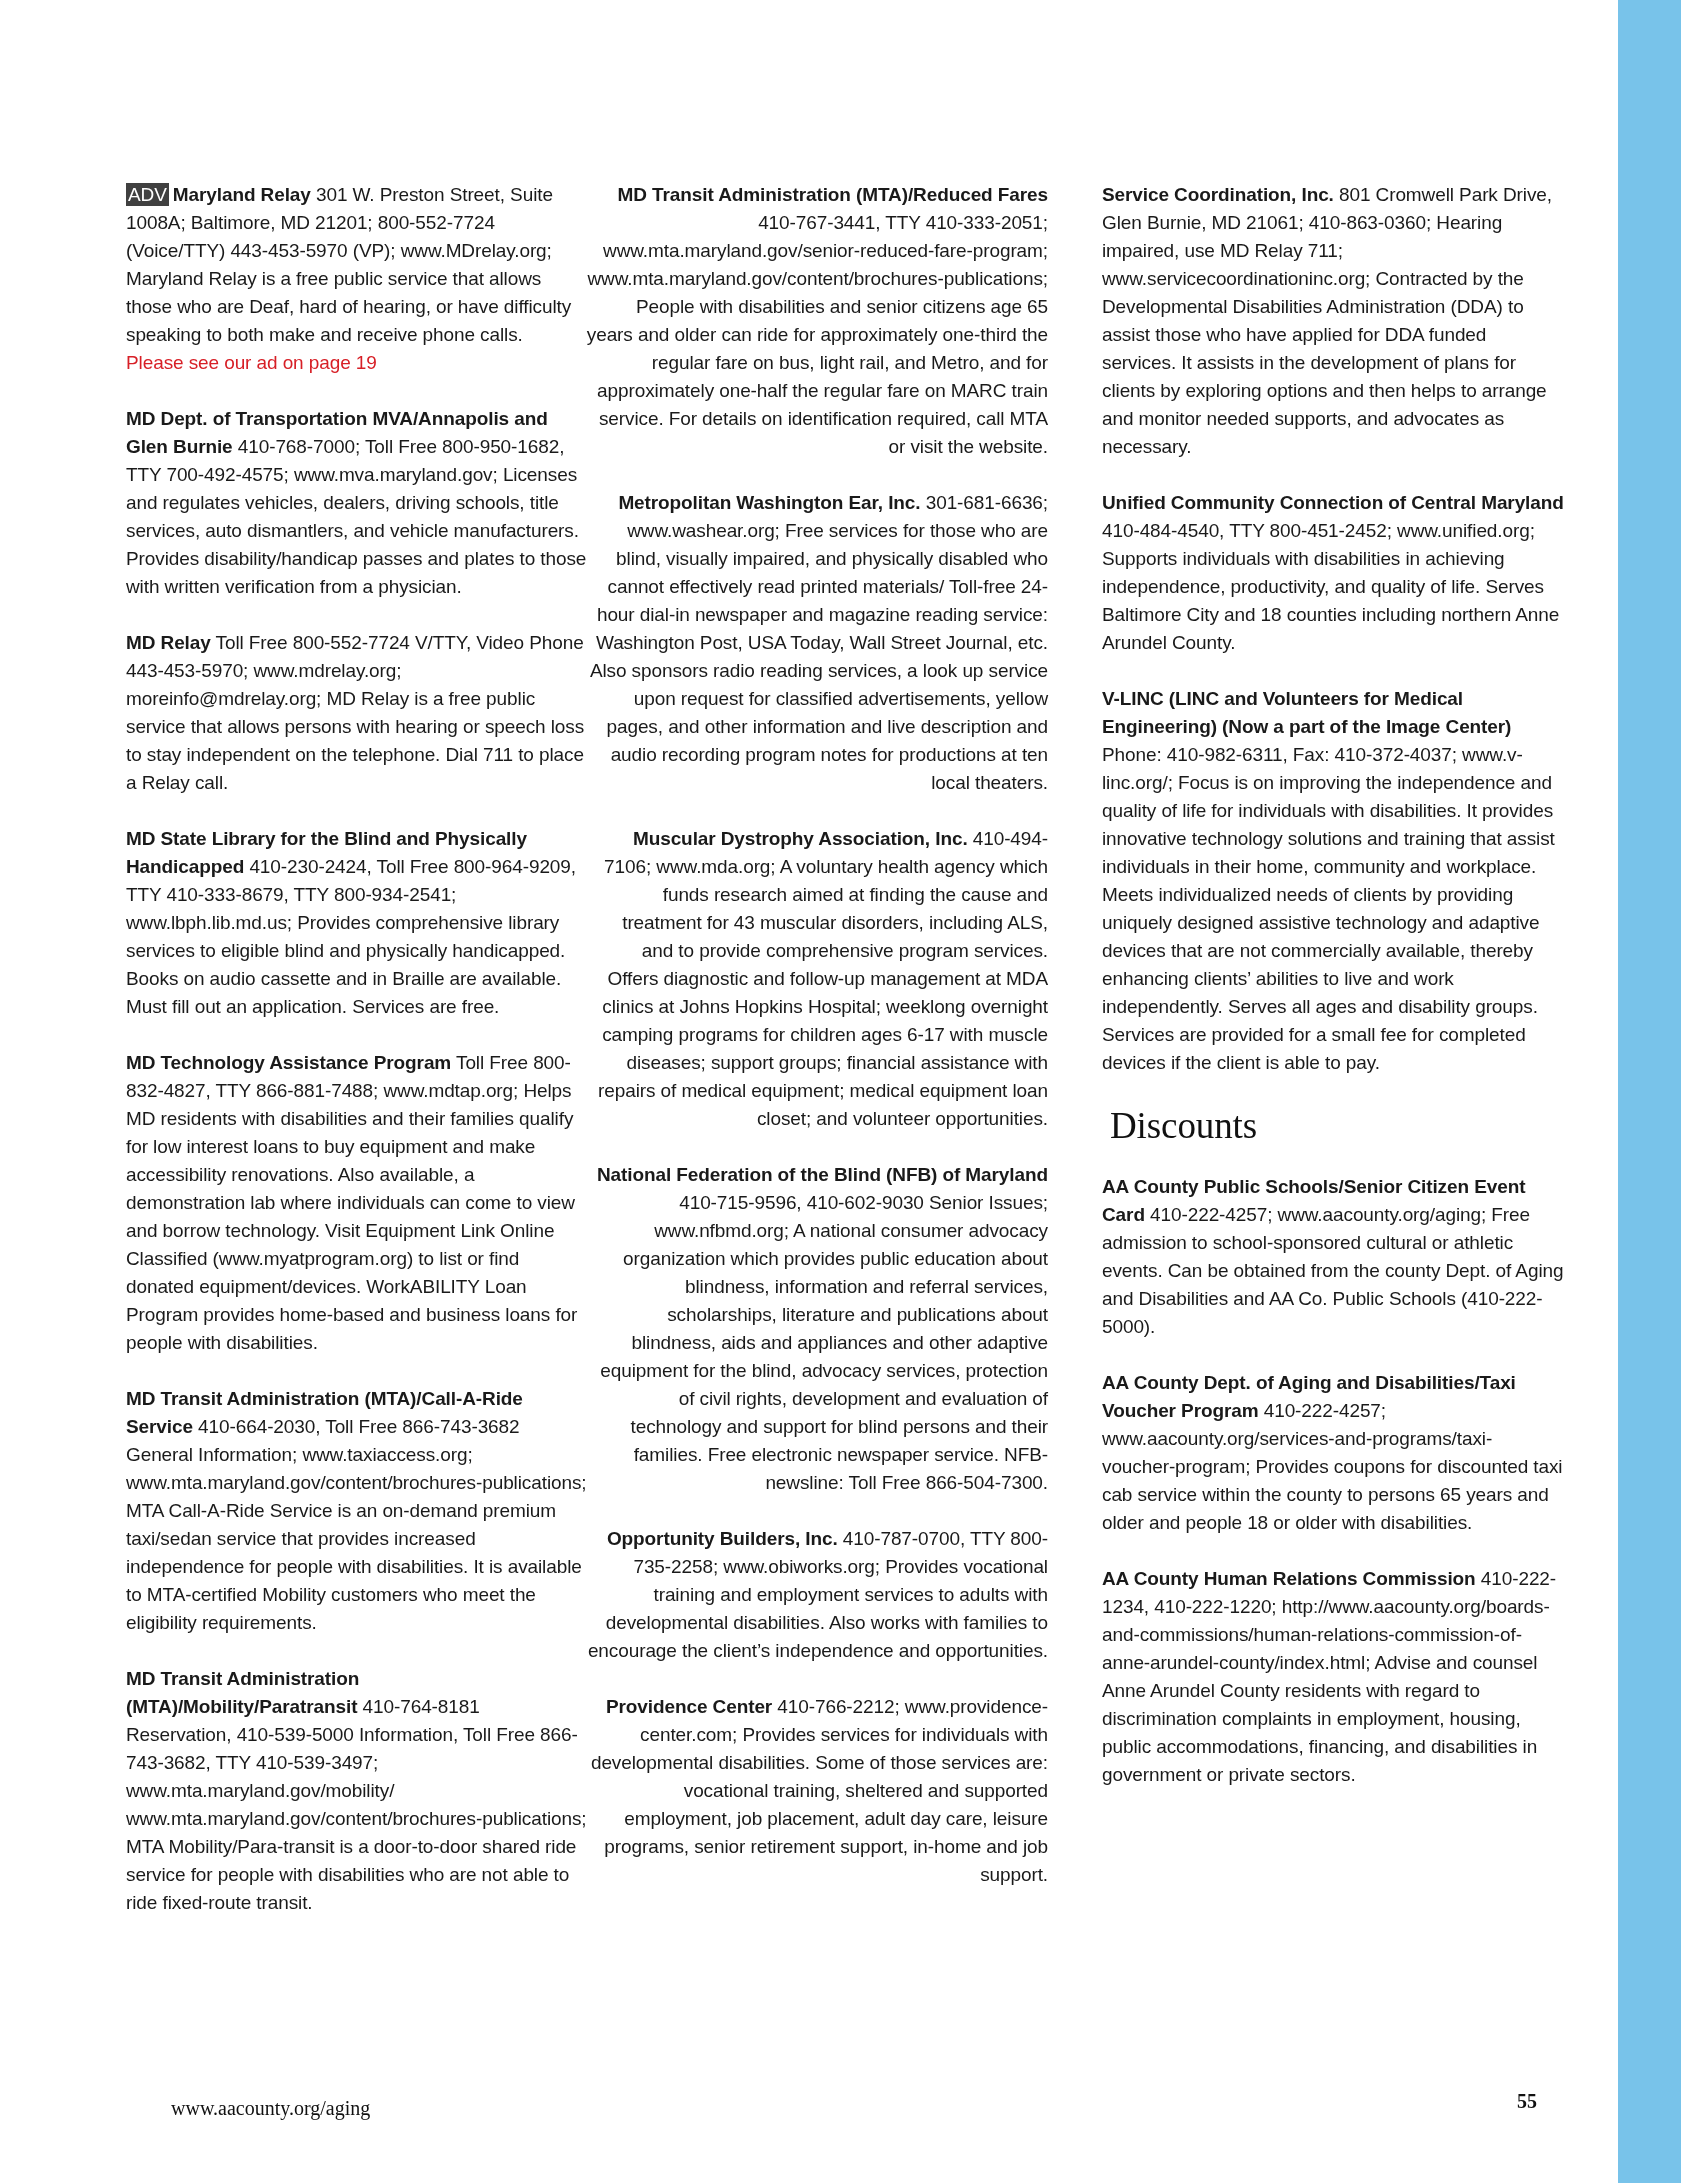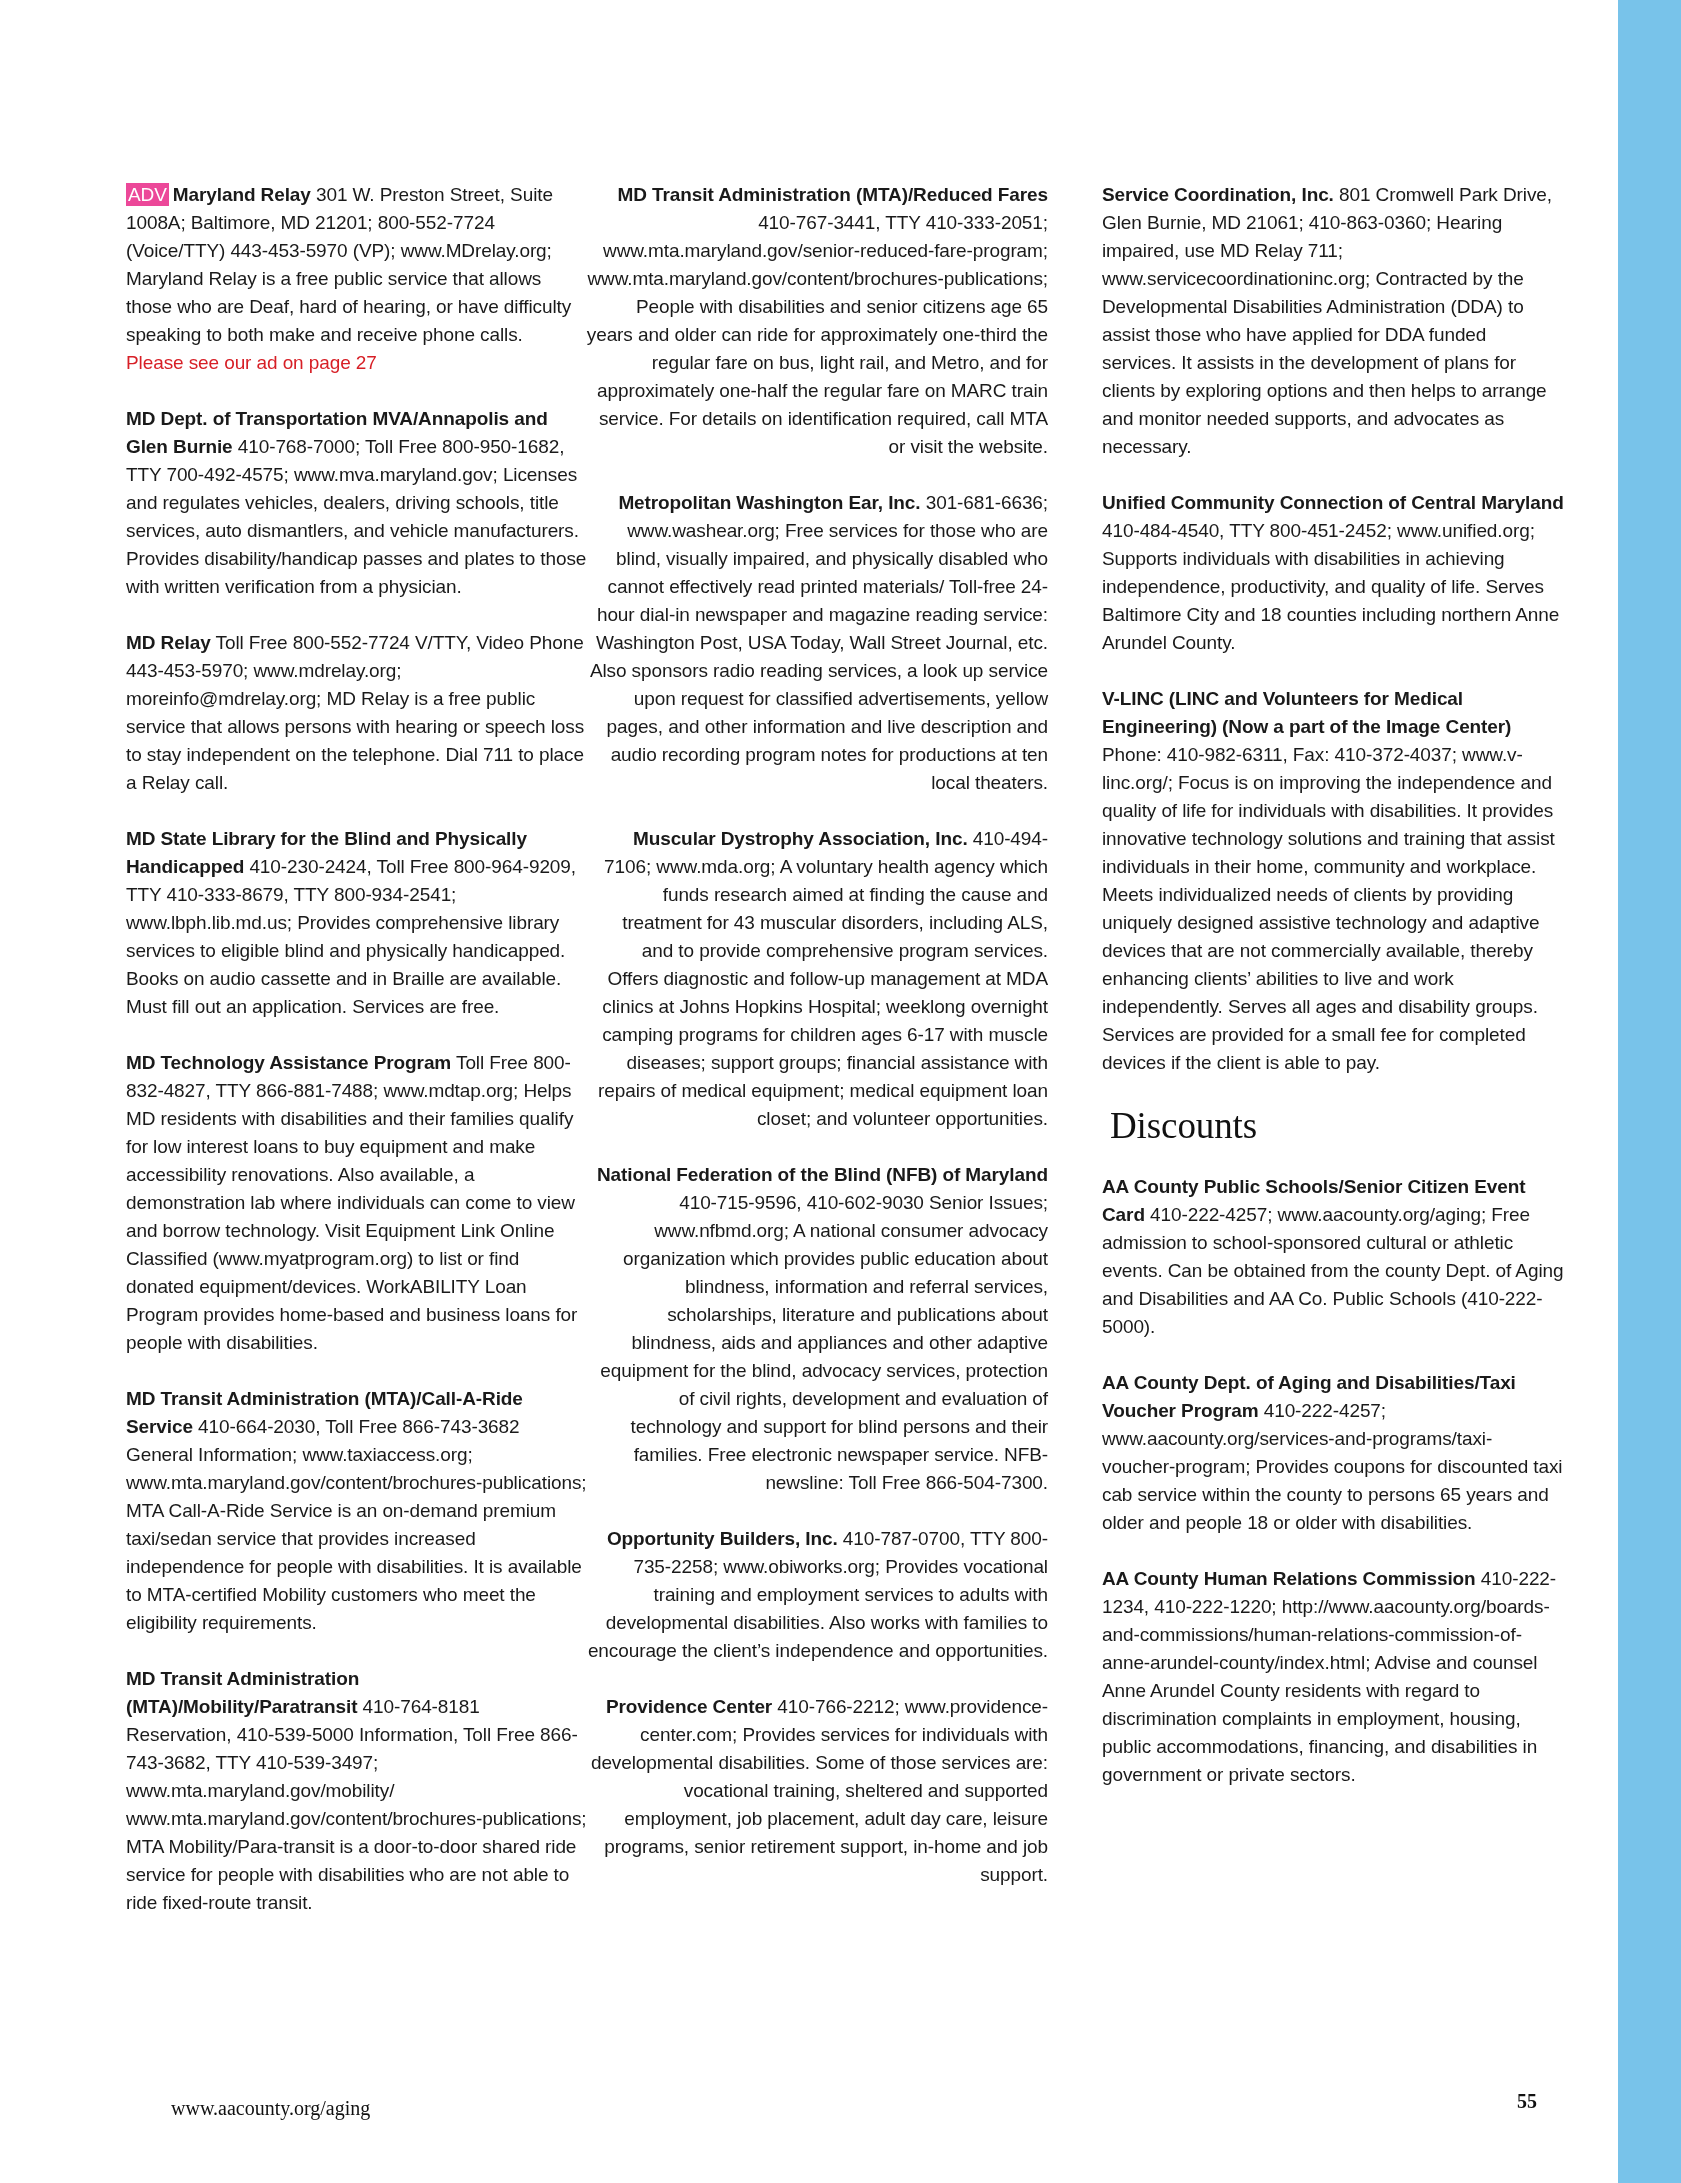--- a/index.html
+++ b/index.html
@@ -5,35 +5,35 @@
     html, body { margin: 0; padding: 0; background: #ffffff; }
     body { width: 1681px; height: 2183px; position: relative; overflow: hidden; color: #1a1a1a; font-family: "Liberation Sans", "DejaVu Sans", sans-serif; }
     .page { position: absolute; left: 0; top: 0; width: 1618px; height: 2183px; background: #ffffff; }
     .side-stripe { position: absolute; left: 1618px; top: 0; width: 63px; height: 2183px; background: #78c3ea; }
     .col { position: absolute; top: 181px; width: 462px; font-size: 19px; line-height: 28px; letter-spacing: -0.1px; }
     .col-1 { left: 126px; }
     .col-2 { left: 586px; text-align: right; }
     .col-3 { left: 1102px; }
     .entry { margin: 0 0 28px 0; }
     .entry .name { font-weight: bold; }
-    .adv-badge { display: inline-block; background: #ec4899; color: #fff; font-weight: normal; padding: 0 2px; line-height: 23px; margin-right: 4px; }
+    .adv-badge { display: inline-block; background: #404040; color: #fff; font-weight: normal; padding: 0 2px; line-height: 23px; margin-right: 4px; }
     .ad-note { color: #d71f26; display: block; }
     .section-heading { font-family: "Liberation Serif", "DejaVu Serif", serif; font-size: 37px; line-height: 41px; font-weight: normal; margin: 27px 0 27px 8px; color: #111; }
     .footer-url { position: absolute; left: 171px; top: 2097px; font-family: "Liberation Serif", "DejaVu Serif", serif; font-size: 20px; color: #111; }
     .page-number { position: absolute; left: 1517px; top: 2090px; font-family: "Liberation Serif", "DejaVu Serif", serif; font-size: 20px; font-weight: bold; color: #111; }
   </style>
 </head>
 <body>
 
 <div class="page">
 
   <div class="col col-1">
     <p class="entry">
       <span class="adv-badge">ADV</span><span class="name">Maryland Relay</span><span> 301 W. Preston Street, Suite 1008A; Baltimore, MD 21201; 800-552-7724 (Voice/TTY) 443-453-5970 (VP); www.MDrelay.org; Maryland Relay is a free public service that allows those who are Deaf, hard of hearing, or have difficulty speaking to both make and receive phone calls.</span>
-      <span class="ad-note">Please see our ad on page 27</span>
+      <span class="ad-note">Please see our ad on page 19</span>
     </p>
     <p class="entry">
       <span class="name">MD Dept. of Transportation MVA/Annapolis and Glen Burnie</span><span> 410-768-7000; Toll Free 800-950-1682, TTY 700-492-4575; www.mva.maryland.gov; Licenses and regulates vehicles, dealers, driving schools, title services, auto dismantlers, and vehicle manufacturers. Provides disability/handicap passes and plates to those with written verification from a physician.</span>
     </p>
     <p class="entry">
       <span class="name">MD Relay</span><span> Toll Free 800-552-7724 V/TTY, Video Phone 443-453-5970; www.mdrelay.org; moreinfo@mdrelay.org; MD Relay is a free public service that allows persons with hearing or speech loss to stay independent on the telephone. Dial 711 to place a Relay call.</span>
     </p>
     <p class="entry">
       <span class="name">MD State Library for the Blind and Physically Handicapped</span><span> 410-230-2424, Toll Free 800-964-9209, TTY 410-333-8679, TTY 800-934-2541; www.lbph.lib.md.us; Provides comprehensive library services to eligible blind and physically handicapped. Books on audio cassette and in Braille are available. Must fill out an application. Services are free.</span>
     </p>

